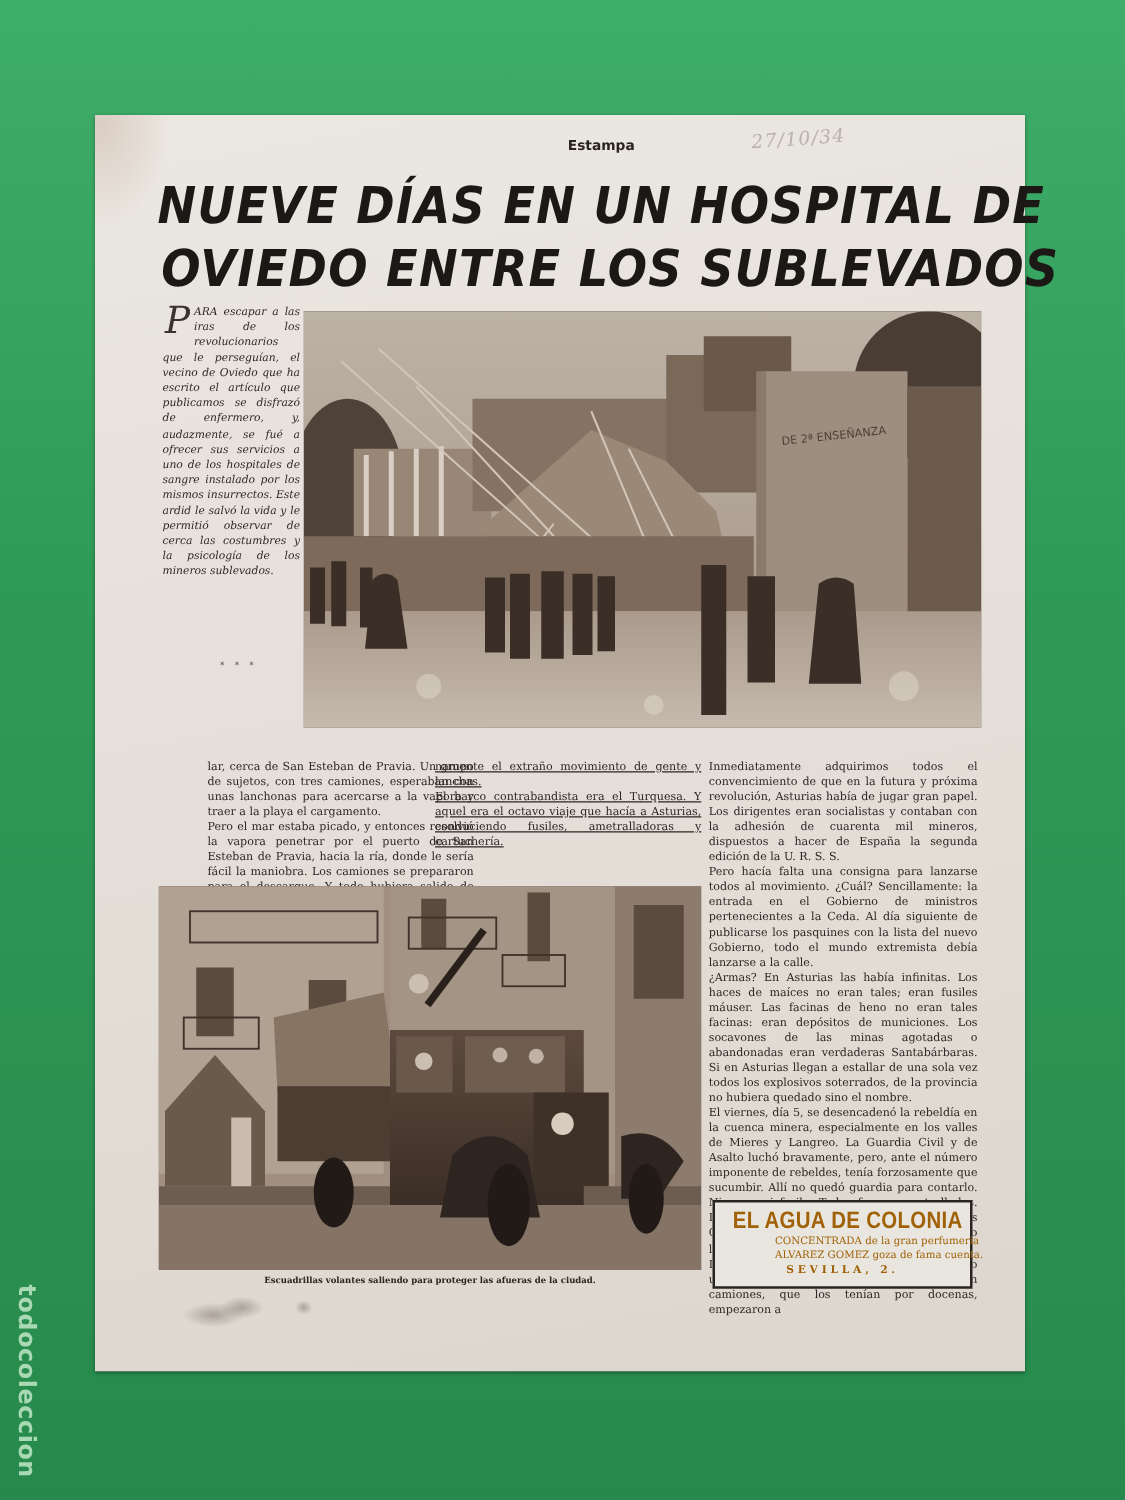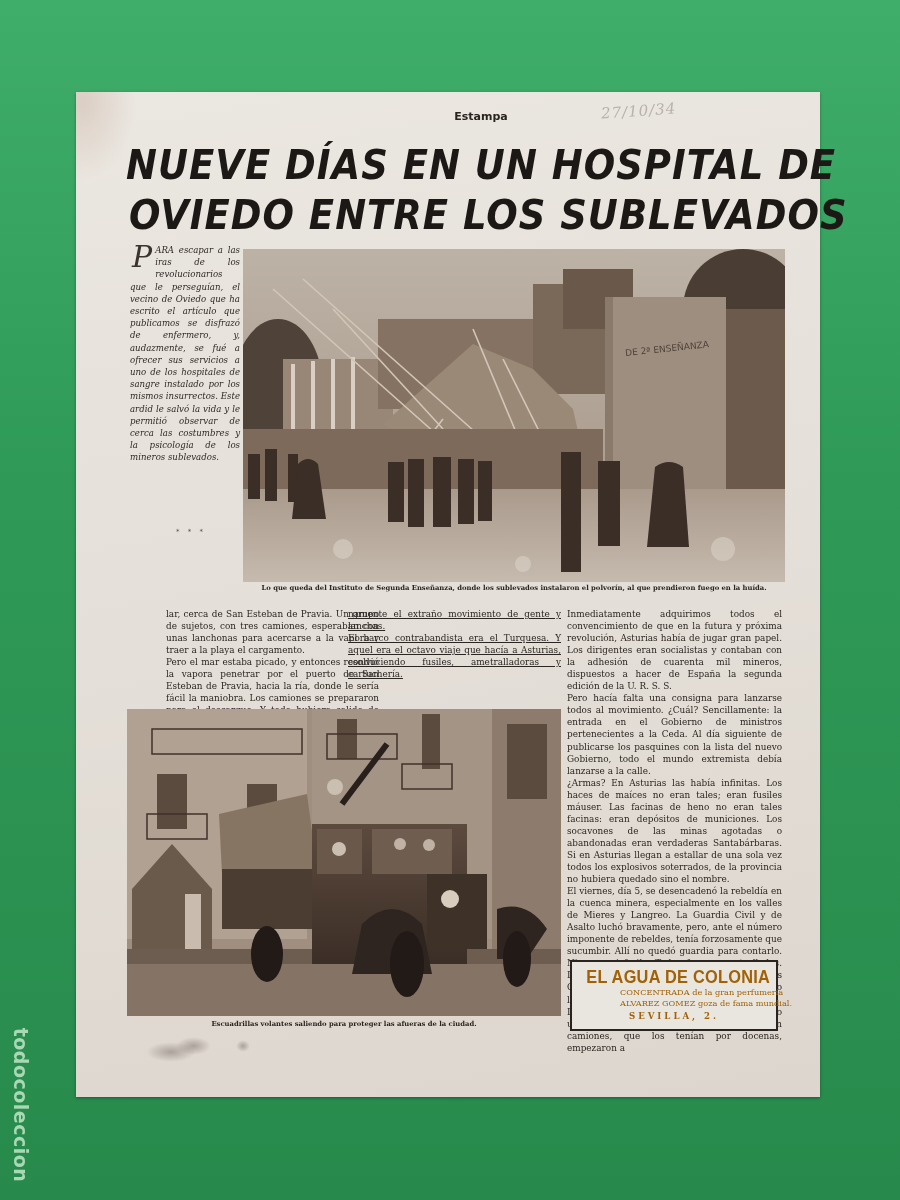--- a/index.html
+++ b/index.html
@@ -178,21 +178,20 @@
           <rect x="355" y="212" width="22" height="85"></rect>
         <path d="M412 218 q14 -10 28 0 l6 80 h-42 z"></path>
       </g>
       <g fill="#e0d7cc" opacity="0.5">
         <circle cx="100" cy="300" r="10"></circle>
           <circle cx="480" cy="300" r="12"></circle>
           <circle cx="280" cy="315" r="8"></circle>
       </g>
     </svg>
   </div>
-  <div class="caption caption1">Lo que queda del Instituto de Segunda Enseñanza, donde los sublevados instalaron el polvorín, al que prendieron fuego en la huída.</div>
 
   <div class="body-text col-a2">
     <p>lar, cerca de San Esteban de Pravia. Un grupo de sujetos, con tres camiones, esperaban con unas lanchonas para acercarse a la vapora y traer a la playa el cargamento.</p>
     <p>Pero el mar estaba picado, y entonces resolvió la vapora penetrar por el puerto de San Esteban de Pravia, hacia la ría, donde le sería fácil la maniobra. Los camiones se prepararon para el descargue. Y todo hubiera salido de rositas si unos carabineros no hubiesen advertido oportu-</p>
   </div>
   <div class="body-text col-b">
     <p>namente el extraño movimiento de gente y lanchas.</p>
     <p>El barco contrabandista era el Turquesa. Y aquel era el octavo viaje que hacía a Asturias, conduciendo fusiles, ametralladoras y cartuchería.</p>
   </div>
   <div class="body-text col-c">
@@ -251,20 +250,20 @@
       <circle cx="212" cy="140" r="7" fill="#cbbfb2"></circle>
       <circle cx="273" cy="135" r="6" fill="#bfb2a5"></circle>
       <circle cx="302" cy="136" r="6" fill="#bfb2a5"></circle>
     </svg>
   </div>
   <div class="caption caption2">Escuadrillas volantes saliendo para proteger las afueras de la ciudad.</div>
 
   <div class="ad">
     <div class="ad-title">EL AGUA DE COLONIA</div>
     <div class="ad-line">CONCENTRADA de la gran perfumería</div>
-    <div class="ad-line">ALVAREZ GOMEZ goza de fama mundial.</div>
+    <div class="ad-line">ALVAREZ GOMEZ goza de fama cuenta.</div>
     <div class="ad-addr">SEVILLA, 2.</div>
   </div>
 
   <div class="smudge" style="left:70px; top:950px; width:50px; height:20px;"></div>
   <div class="smudge" style="left:100px; top:945px; width:35px; height:18px;"></div>
   <div class="smudge" style="left:160px; top:948px; width:14px; height:12px;"></div>
 </div>
 
 </body></html>

